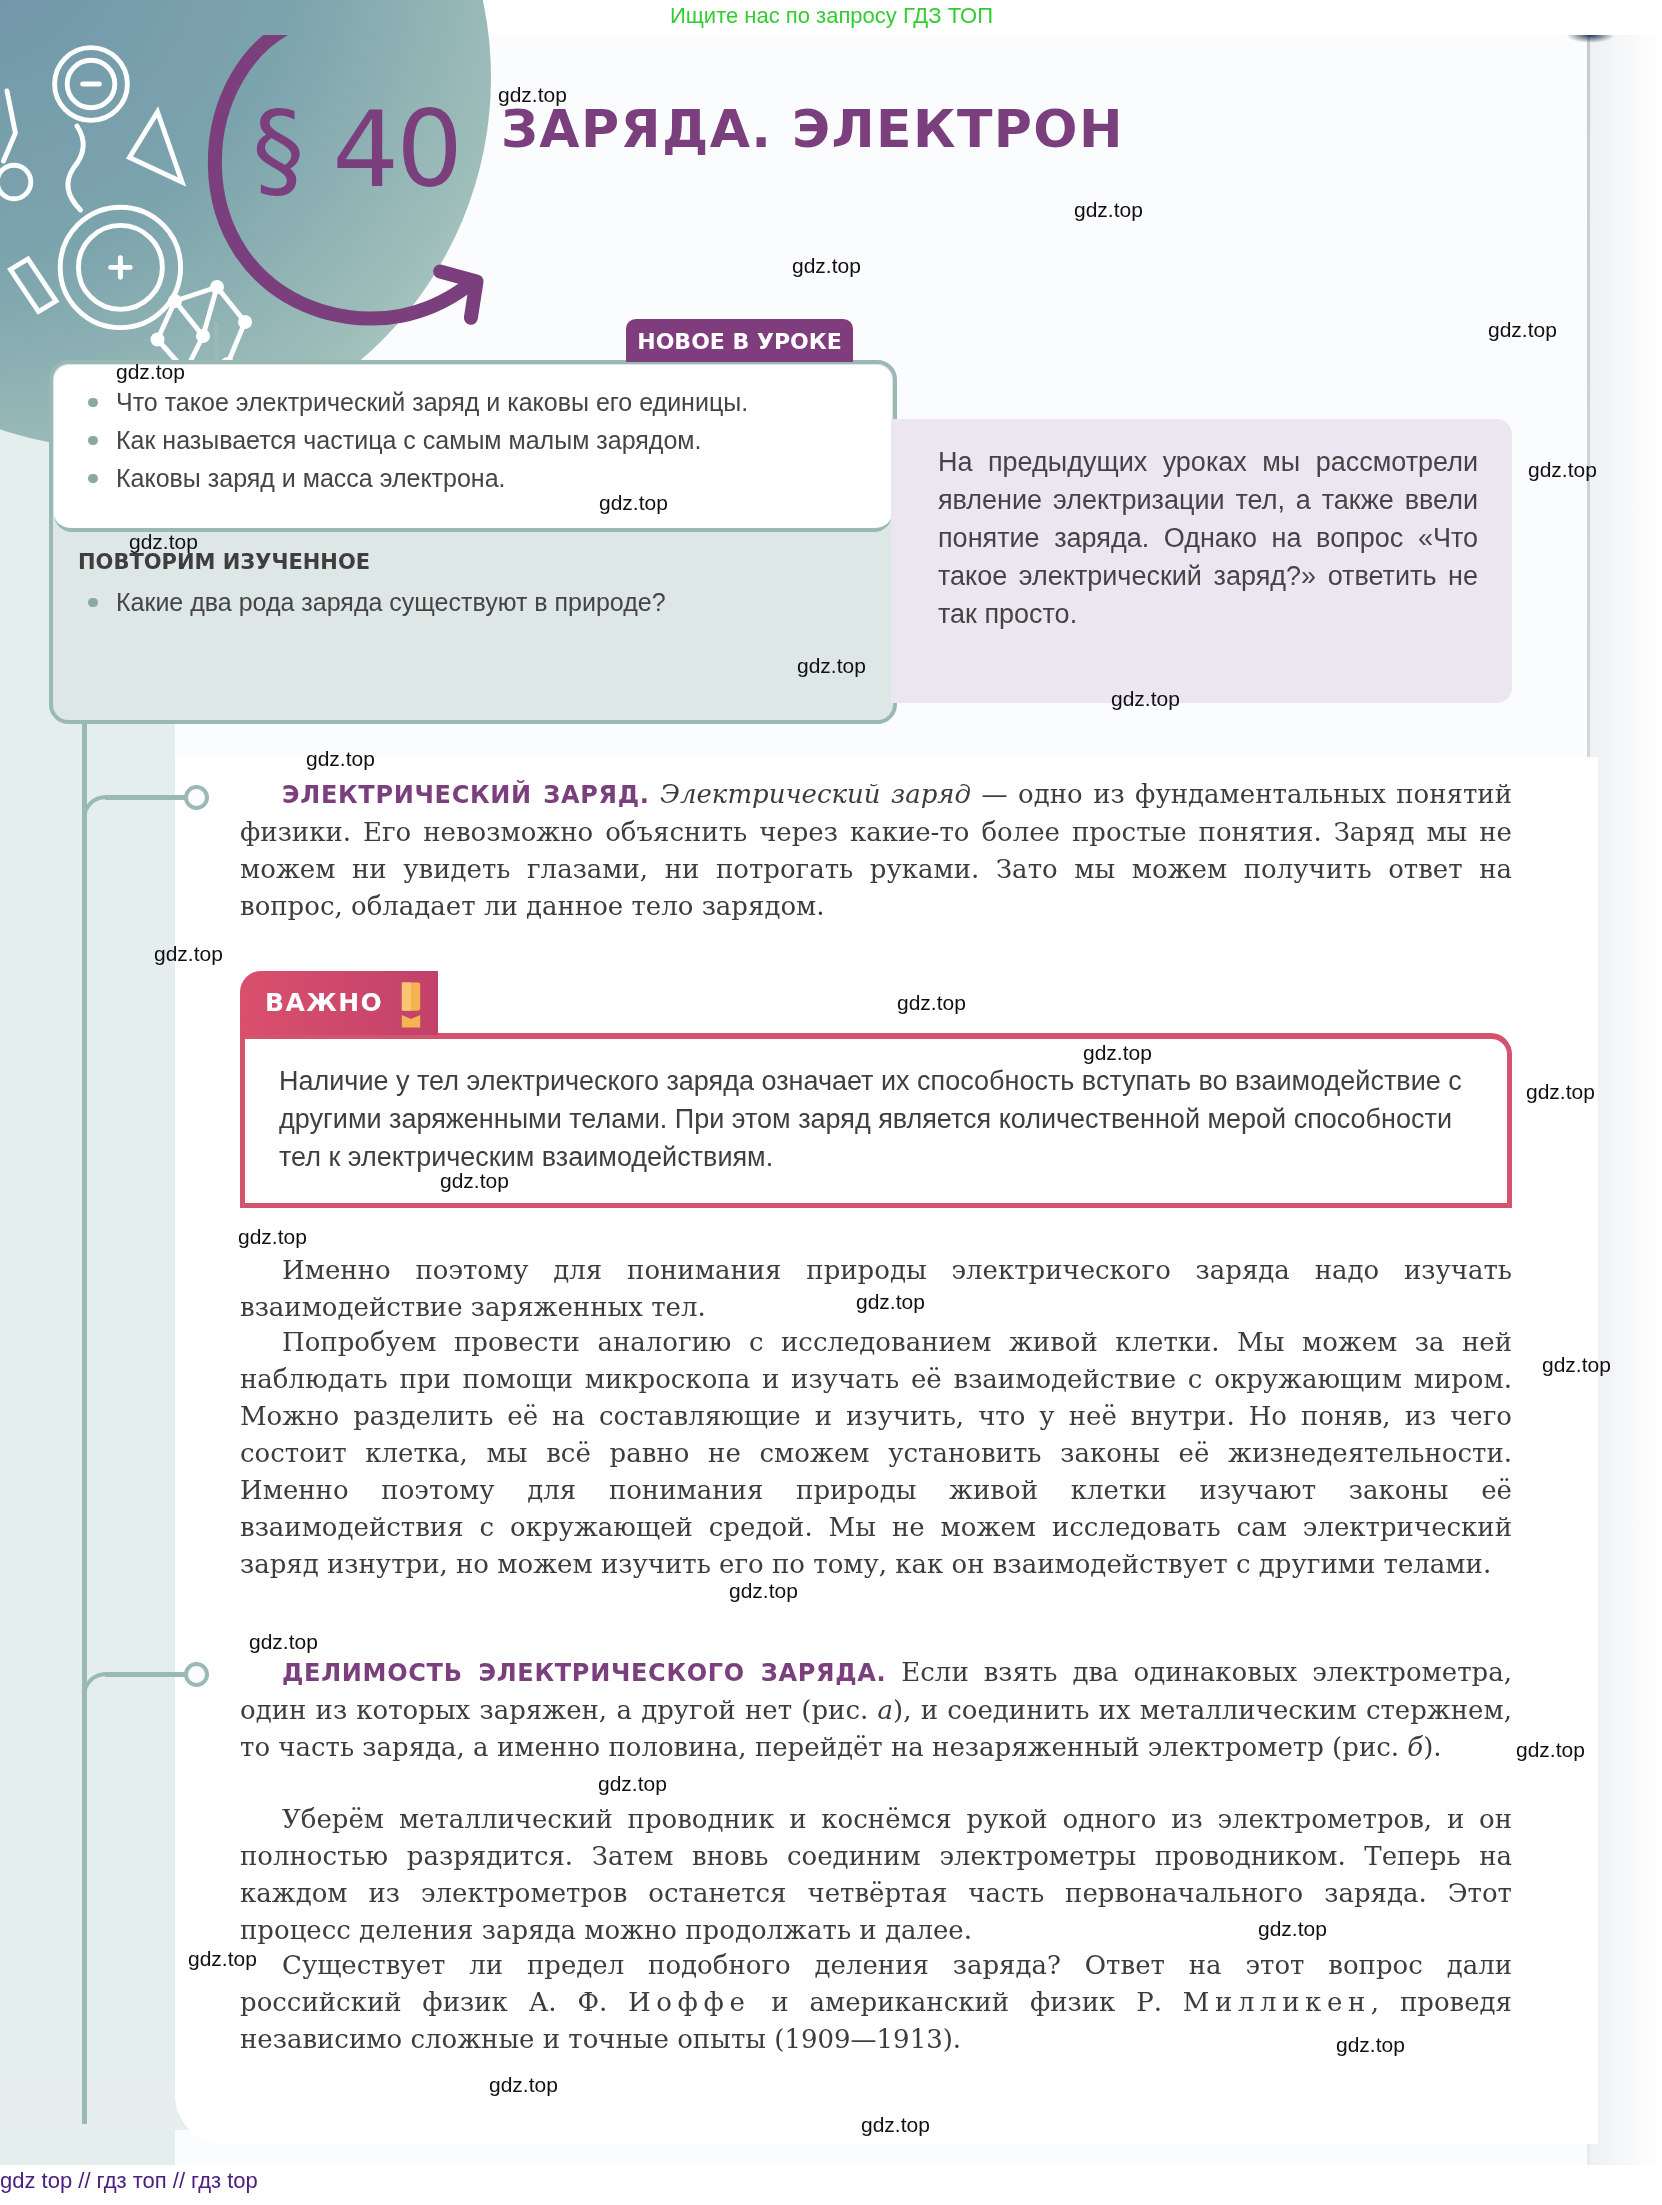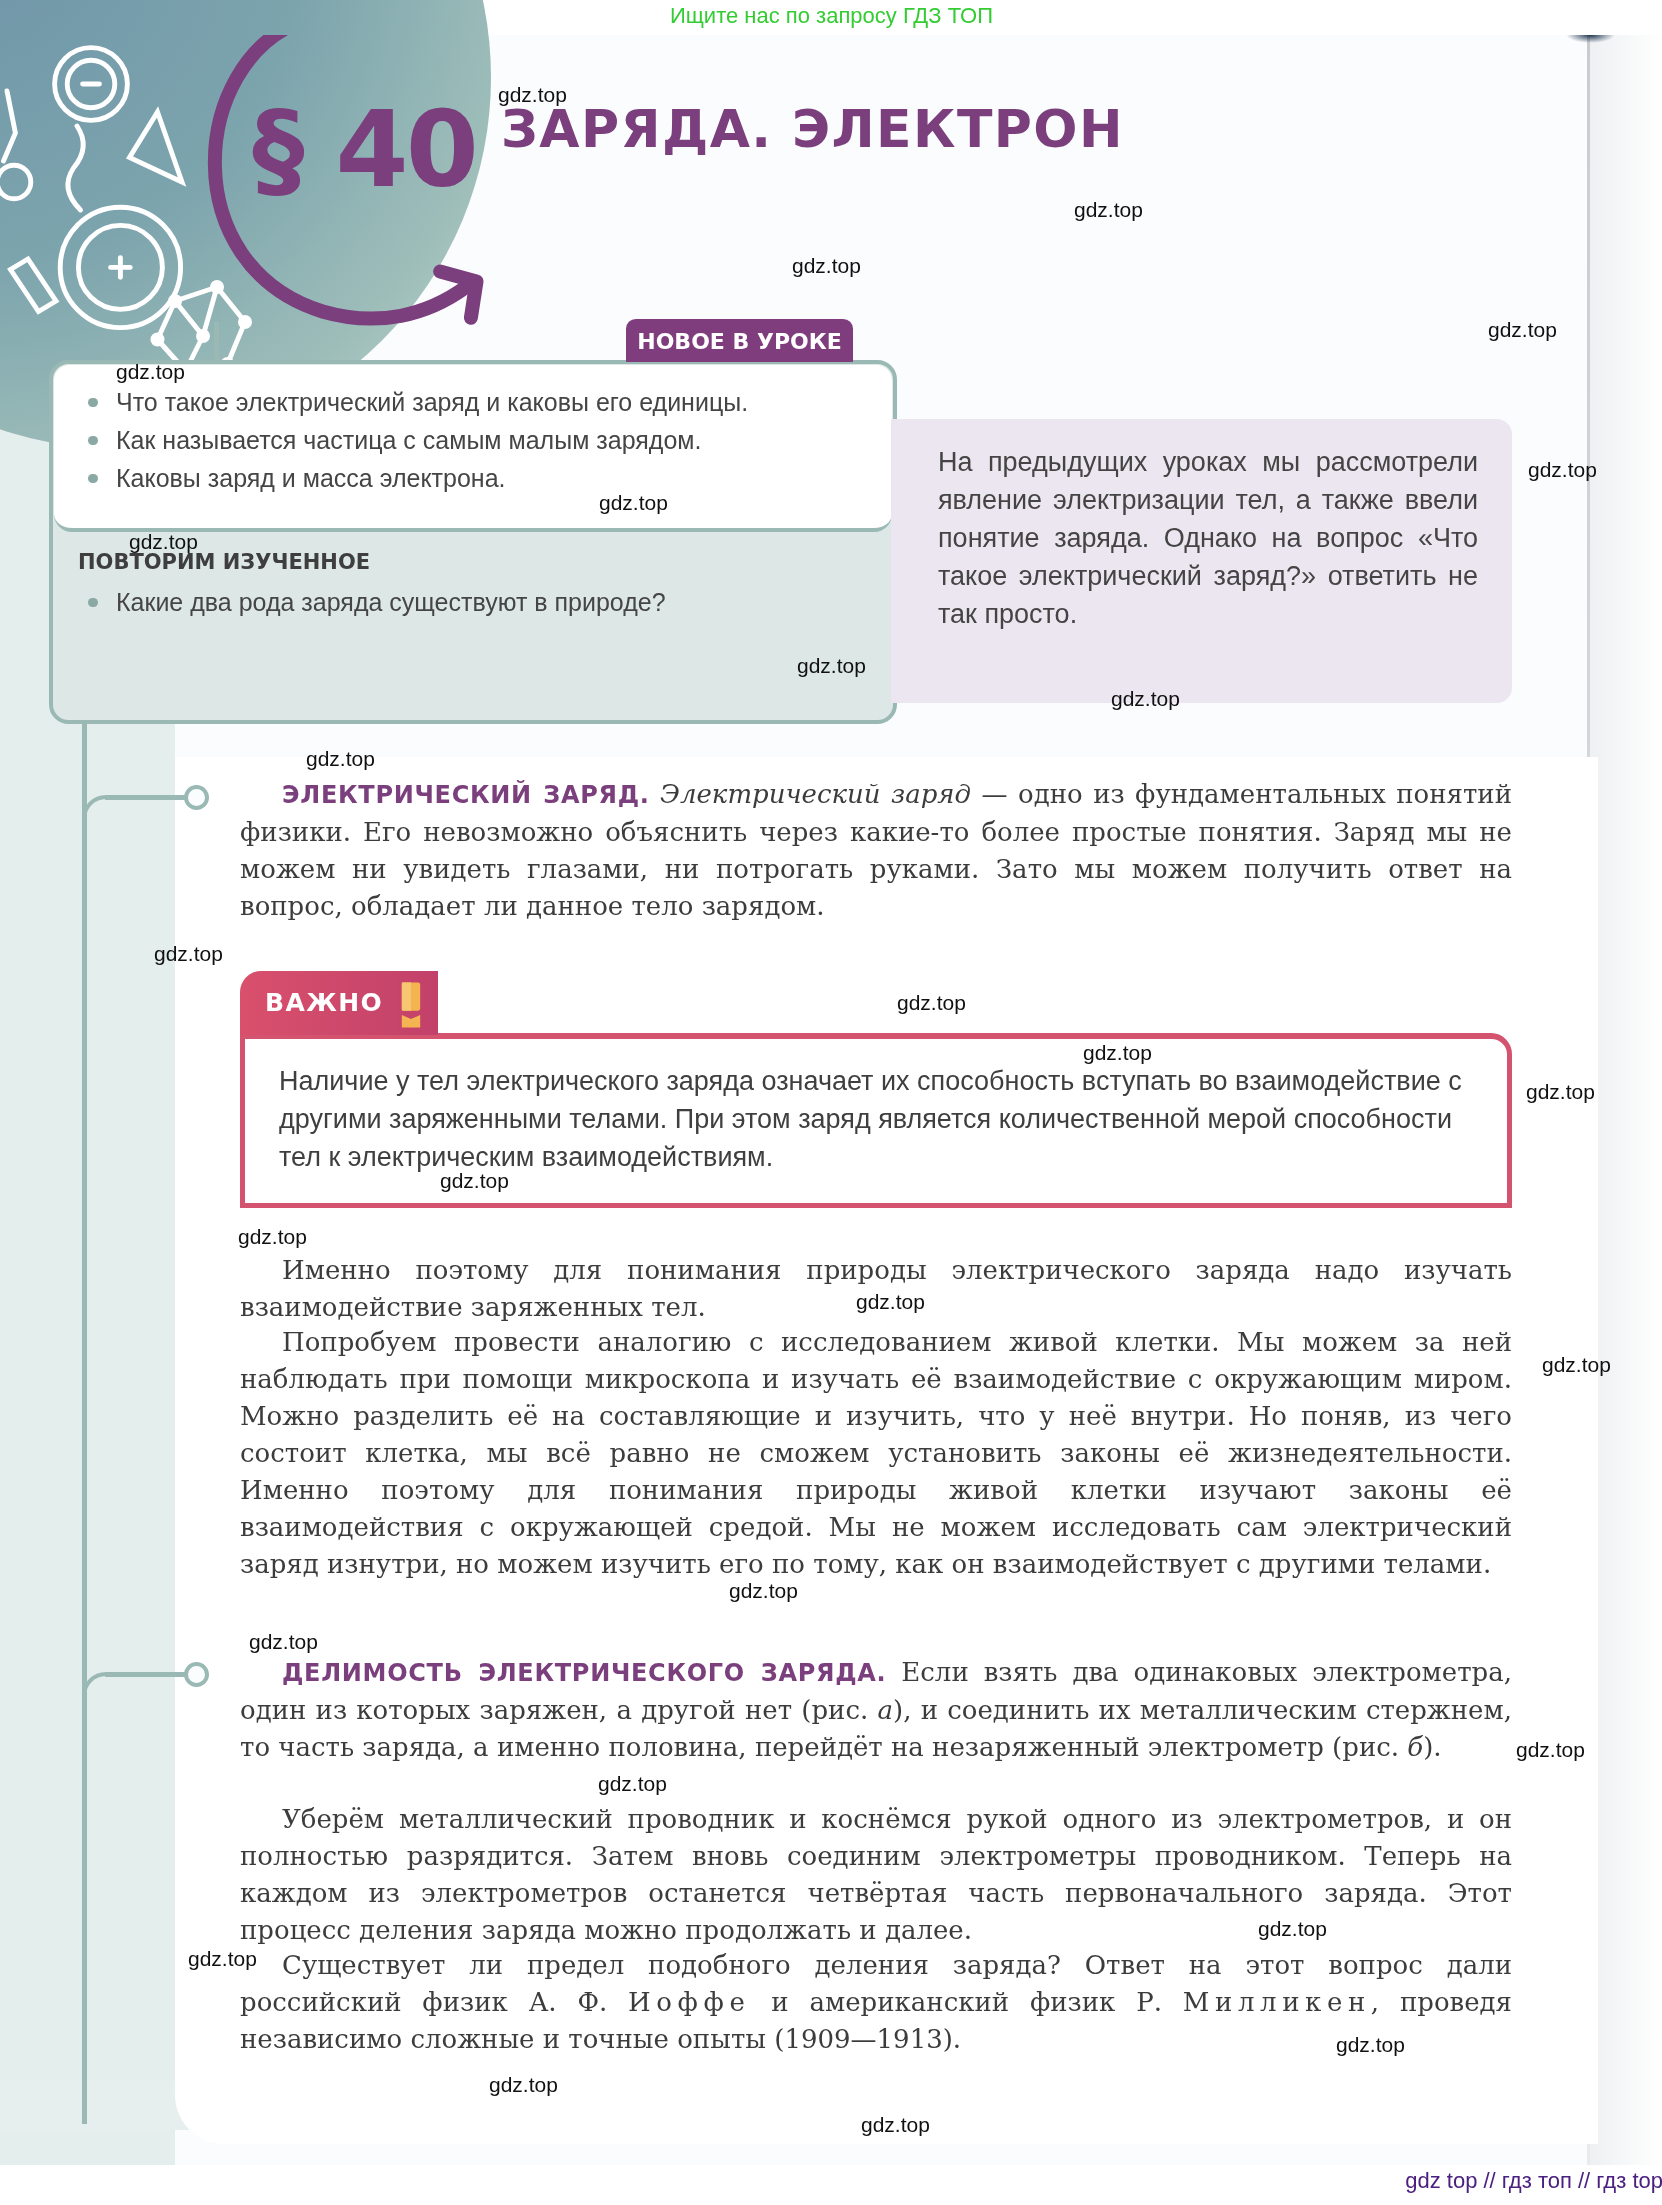--- a/index.html
+++ b/index.html
@@ -14,21 +14,21 @@
   .bottom-band { position: absolute; left: 0; bottom: 35px; width: 1626px; height: 49px; background: #e6eeee; }
   .spine { position: absolute; left: 1587px; top: 0; width: 2.8px; height: 2130px; background: linear-gradient(#c8ccd0, #e8eaec); }
   .spine-shade { position: absolute; left: 1590px; top: 0; width: 73px; height: 2130px; background: linear-gradient(90deg, #eef0f2, #ffffff); }
   .spine-dot { position: absolute; left: 1566px; top: 0; width: 49px; height: 8.4px; background: radial-gradient(ellipse at center top, #1f3550, transparent 70%); }
 
   
   .emblem { position: absolute; left: -252px; top: -294px; width: 743px; height: 743px; border-radius: 50%;
     background: radial-gradient(circle at 30% 30%, #6f95a8, #7ca4ad 45%, #9dbdb9 75%, #c6dad6 100%); }
   .emblem-icons { position: absolute; left: 0; top: 0; width: 294px; height: 364px; }
 
-  .chapter-num { position: absolute; left: 252px; top: 98px; font-family: "DejaVu Sans", sans-serif; font-size: 105px; color: #7a3f7c; letter-spacing: -2.8px; font-weight: bold; line-height: 1; text-align: center; }
+  .chapter-num { position: absolute; left: 252px; top: 98px; font-family: "DejaVu Sans", sans-serif; font-size: 105px; color: #7a3f7c; letter-spacing: -2.8px; font-weight: normal; line-height: 1; text-align: center; }
   .chapter-title { position: absolute; left: 501px; top: 97px; font-family: "DejaVu Sans", sans-serif; font-weight: bold; font-size: 52px; color: #7a3f7c; line-height: 64px; letter-spacing: 1.4px; }
 
   
   .emblem-stem { position: absolute; left: 214px; top: 322px; width: 4.9px; height: 70px; background: #9ab9b4; }
 
   
   .new-tab { position: absolute; left: 626px; top: 319px; width: 227px; height: 43px; background: #7f3d7e; border-radius: 9.8px 9.8px 0 0;
     color: #fff; font-family: "DejaVu Sans", sans-serif; font-weight: bold; font-size: 22px; text-align: center; line-height: 46px; }
   .new-box { position: absolute; left: 49px; top: 360px; width: 848px; height: 364px; border: 4.9px solid #9ab9b4; border-radius: 19.6px; background: #dde8e6; }
   .new-inner { position: absolute; left: 54px; top: 365px; width: 838px; height: 167px; background: #ffffff; border-radius: 15.4px 15.4px 18px 18px; border-bottom: 4.2px solid #9ab9b4; }
@@ -59,21 +59,21 @@
 
   
   .imp-tab { position: absolute; left: 240px; top: 971px; width: 198px; height: 64px; background: linear-gradient(90deg, #d9506c, #c2416a); border-radius: 21px 0 0 0;
     color: #fff; font-family: "DejaVu Sans", sans-serif; font-weight: bold; font-size: 25px; line-height: 64px; padding-left: 25px; letter-spacing: 1.4px; }
   .imp-icon { position: absolute; left: 399px; top: 981px; width: 24px; height: 48px; }
   .imp-box { position: absolute; left: 240px; top: 1033px; width: 1272px; height: 175px; border: 5.6px solid #d4536f; border-top-width: 6.3px; border-radius: 0 21px 0 0; background: #fff; }
   .imp-text { position: absolute; left: 279px; top: 1062px; width: 1205px; font-family: "Liberation Sans", sans-serif; font-size: 27px; color: #3f3f3f; line-height: 38px; }
 
   
   .wm { position: absolute; font-family: "Liberation Sans", sans-serif; font-size: 21px; color: #111; line-height: 1; }
-  .footer { position: absolute; left: 0; top: 2165px; width: 1663px; text-align: right; font-family: "Liberation Sans", sans-serif; font-size: 22px; color: #4b2080; line-height: 31px; }
+  .footer { position: absolute; left: 0; top: 2165px; width: 1663px; text-align: left; font-family: "Liberation Sans", sans-serif; font-size: 22px; color: #4b2080; line-height: 31px; }
 </style>
 </head>
 <body>
 
 <div class="top-banner">Ищите нас по запросу ГДЗ ТОП</div>
 
 <div class="page">
   <div class="left-band"></div>
   <div class="bottom-band"></div>
   <div class="spine-shade"></div>

